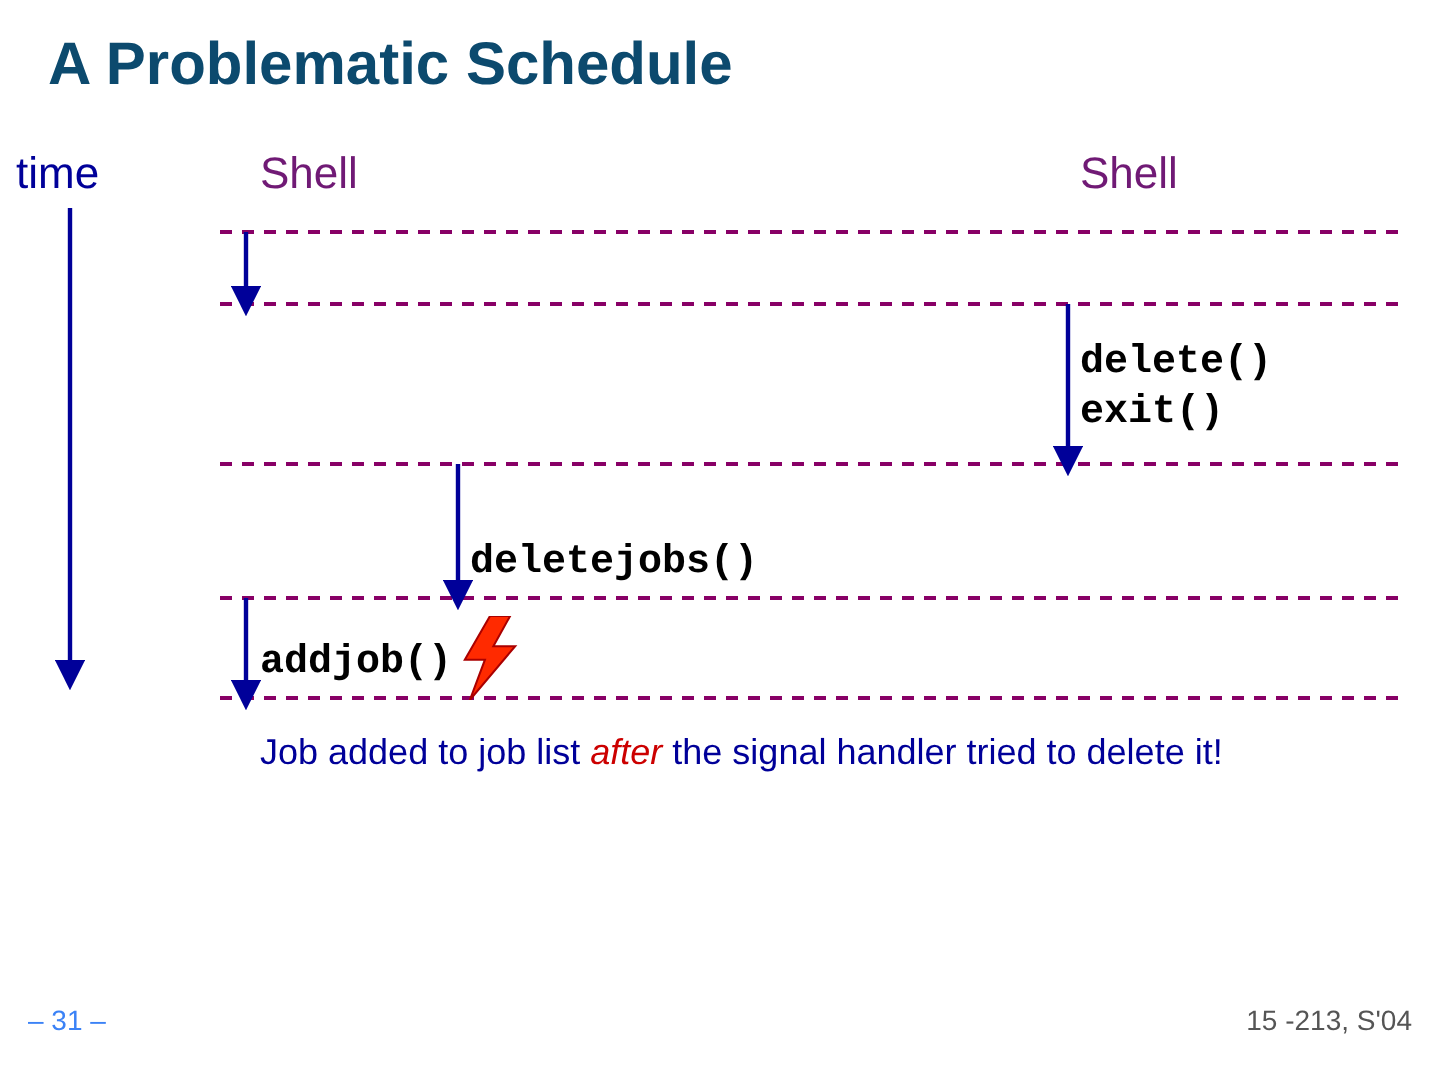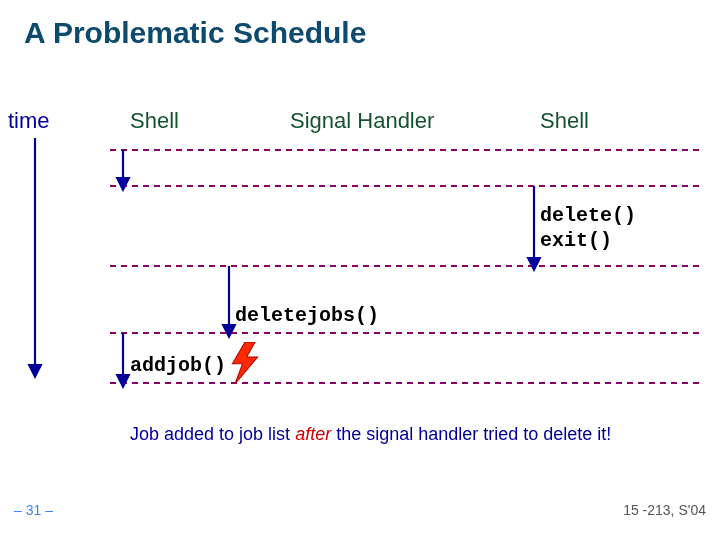--- a/index.html
+++ b/index.html
@@ -14,37 +14,37 @@
   .title {
     position: absolute;
     top: 16px;
     left: 24px;
     font-size: 30px;
     font-weight: bold;
     color: #0c4a6e;
   }
   .stage {
     position: absolute;
-    top: 108px;
+    top: 74px;
     left: 0;
     width: 720px;
     height: 320px;
   }
   .time-label {
     position: absolute;
     left: 8px;
     top: 0;
     font-size: 22px;
     color: #000099;
   }
   .hdr {
     position: absolute;
     top: 0;
     font-size: 22px;
-    color: #14532d;
+    color: #701a75;
   }
   .hdr.shell   { left: 130px; }
   .hdr.signal  { left: 290px; }
   .hdr.child   { left: 540px; }
   .code {
     position: absolute;
     font-family: "Courier New", Courier, monospace;
     font-size: 20px;
     font-weight: bold;
     color: #000;
@@ -55,21 +55,20 @@
   .c-exit   { left: 540px; top: 120px; }
   .c-sig    { left: 235px; top: 170px; }
   .c-del    { left: 235px; top: 195px; }
   .c-add    { left: 130px; top: 245px; }
   .caption {
     position: absolute;
     left: 130px;
     top: 292px;
     font-size: 18px;
     color: #000099;
-    margin-top: 24px;
   }
   .caption .after {
     font-style: italic;
     color: #cc0000;
   }
   .footer-left {
     position: absolute;
     left: 14px;
     bottom: 22px;
     font-size: 14px;
@@ -95,21 +94,20 @@
 </head>
 <body>
 
 <div class="title">A Problematic Schedule</div>
 
 <div class="stage">
 
   <div class="time-label">time</div>
 
   <div class="hdr shell">Shell</div>
-  <div class="hdr signal">Signal Handler</div>
   <div class="hdr child">Shell</div>
 
   <div class="code c-execve">delete()</div>
   <div class="code c-exit">exit()</div>
   <div class="code c-del">deletejobs()</div>
   <div class="code c-add">addjob()</div>
 
   <svg id="dsvg" width="720" height="320">
     <defs>
       <marker id="ah" viewBox="0 0 10 10" refX="6" refY="5" markerWidth="7" markerHeight="7" orient="auto-start-reverse">

